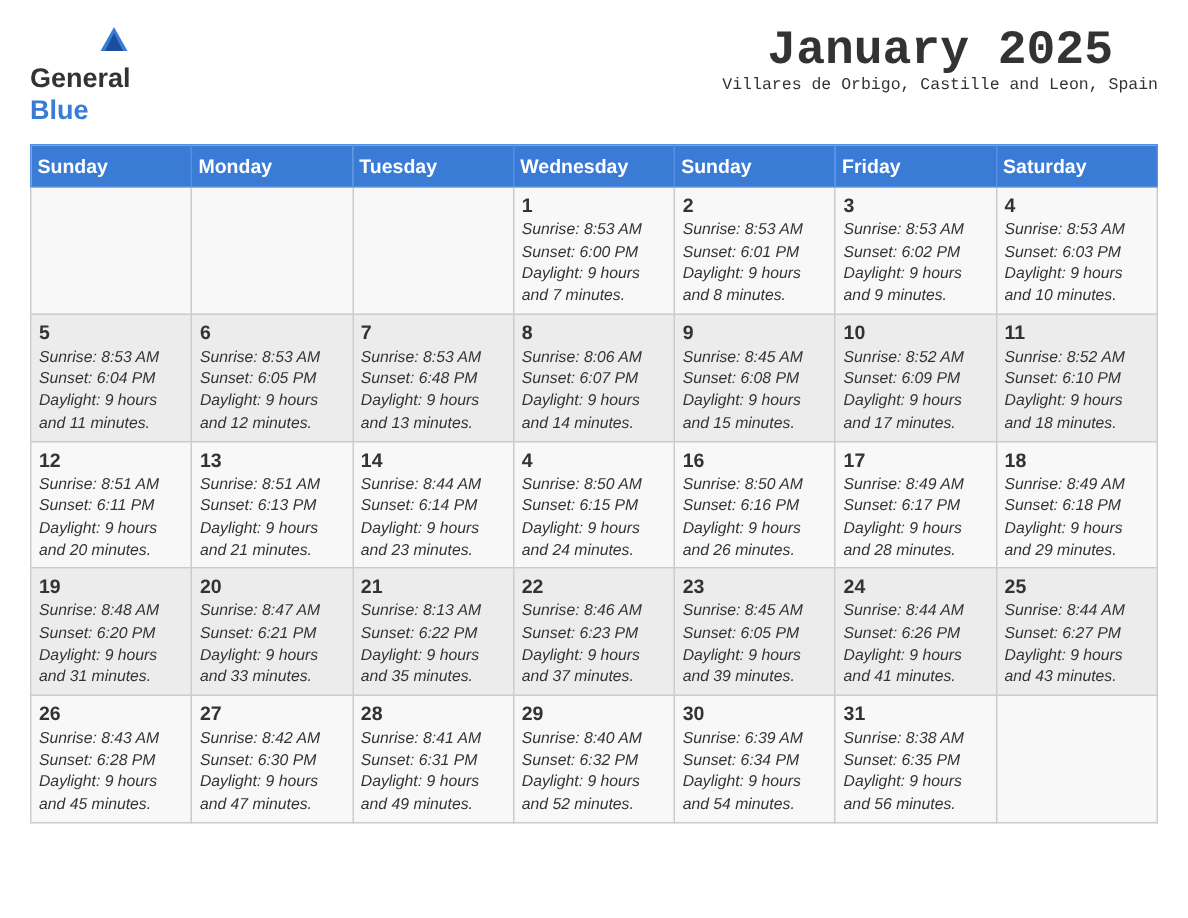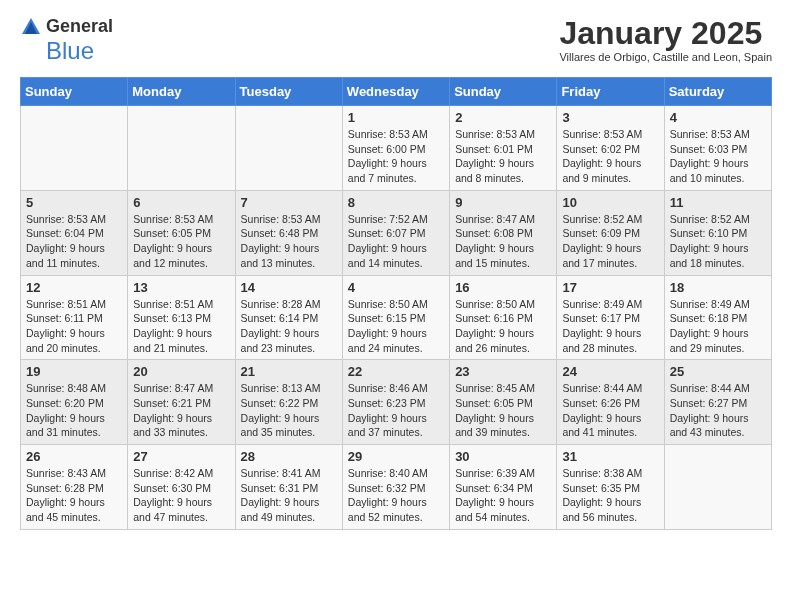--- a/index.html
+++ b/index.html
@@ -15,39 +15,41 @@
       background: #fff;
     }
     .header {
       display: flex;
       justify-content: space-between;
       align-items: flex-start;
       margin-bottom: 12px;
     }
     .logo {
       display: flex;
-      align-items: flex-start;
+      align-items: flex-end;
       gap: 4px;
+      flex-direction: column;
     }
     .logo-text-general {
       font-size: 18px;
       font-weight: bold;
       color: #333;
     }
     .logo-text-blue {
-      font-size: 24px;
-      font-weight: normal;
+      font-size: 18px;
+      font-weight: bold;
       color: #3a7bd5;
     }
     .logo-icon {
       width: 22px;
       height: 22px;
     }
     .title-block {
-      text-align: left;
+      text-align: center;
+      font-family: Liberation Mono, monospace;
     }
     .title-block h1 {
       font-size: 32px;
       font-weight: bold;
       color: #333;
       line-height: 1.1;
     }
     .title-block h2 {
       font-size: 11px;
       font-weight: normal;
@@ -85,20 +87,21 @@
     .day-number {
       font-size: 13px;
       font-weight: bold;
       color: #333;
       margin-bottom: 2px;
     }
     .day-detail {
       font-size: 10.5px;
       color: #333;
       line-height: 1.4;
+      font-style: italic;
     }
   </style>
 </head>
 <body>
 
 <div class="page">
   <div class="header">
     <div class="logo">
       <svg class="logo-icon" viewBox="0 0 22 22" xmlns="http://www.w3.org/2000/svg">
         <polygon points="11,2 20,18 2,18" fill="#3a7bd5"></polygon>
@@ -171,27 +174,27 @@
 Daylight: 9 hours and 12 minutes.</div>
           </td>
           <td>
             <div class="day-number">7</div>
             <div class="day-detail">Sunrise: 8:53 AM
 Sunset: 6:48 PM
 Daylight: 9 hours and 13 minutes.</div>
           </td>
           <td>
             <div class="day-number">8</div>
-            <div class="day-detail">Sunrise: 7:52 AM
+            <div class="day-detail">Sunrise: 8:06 AM
 Sunset: 6:07 PM
 Daylight: 9 hours and 14 minutes.</div>
           </td>
           <td>
             <div class="day-number">9</div>
-            <div class="day-detail">Sunrise: 8:47 AM
+            <div class="day-detail">Sunrise: 8:45 AM
 Sunset: 6:08 PM
 Daylight: 9 hours and 15 minutes.</div>
           </td>
           <td>
             <div class="day-number">10</div>
             <div class="day-detail">Sunrise: 8:52 AM
 Sunset: 6:09 PM
 Daylight: 9 hours and 17 minutes.</div>
           </td>
           <td>
@@ -209,21 +212,21 @@
 Daylight: 9 hours and 20 minutes.</div>
           </td>
           <td>
             <div class="day-number">13</div>
             <div class="day-detail">Sunrise: 8:51 AM
 Sunset: 6:13 PM
 Daylight: 9 hours and 21 minutes.</div>
           </td>
           <td>
             <div class="day-number">14</div>
-            <div class="day-detail">Sunrise: 8:28 AM
+            <div class="day-detail">Sunrise: 8:44 AM
 Sunset: 6:14 PM
 Daylight: 9 hours and 23 minutes.</div>
           </td>
           <td>
             <div class="day-number">4</div>
             <div class="day-detail">Sunrise: 8:50 AM
 Sunset: 6:15 PM
 Daylight: 9 hours and 24 minutes.</div>
           </td>
           <td>

